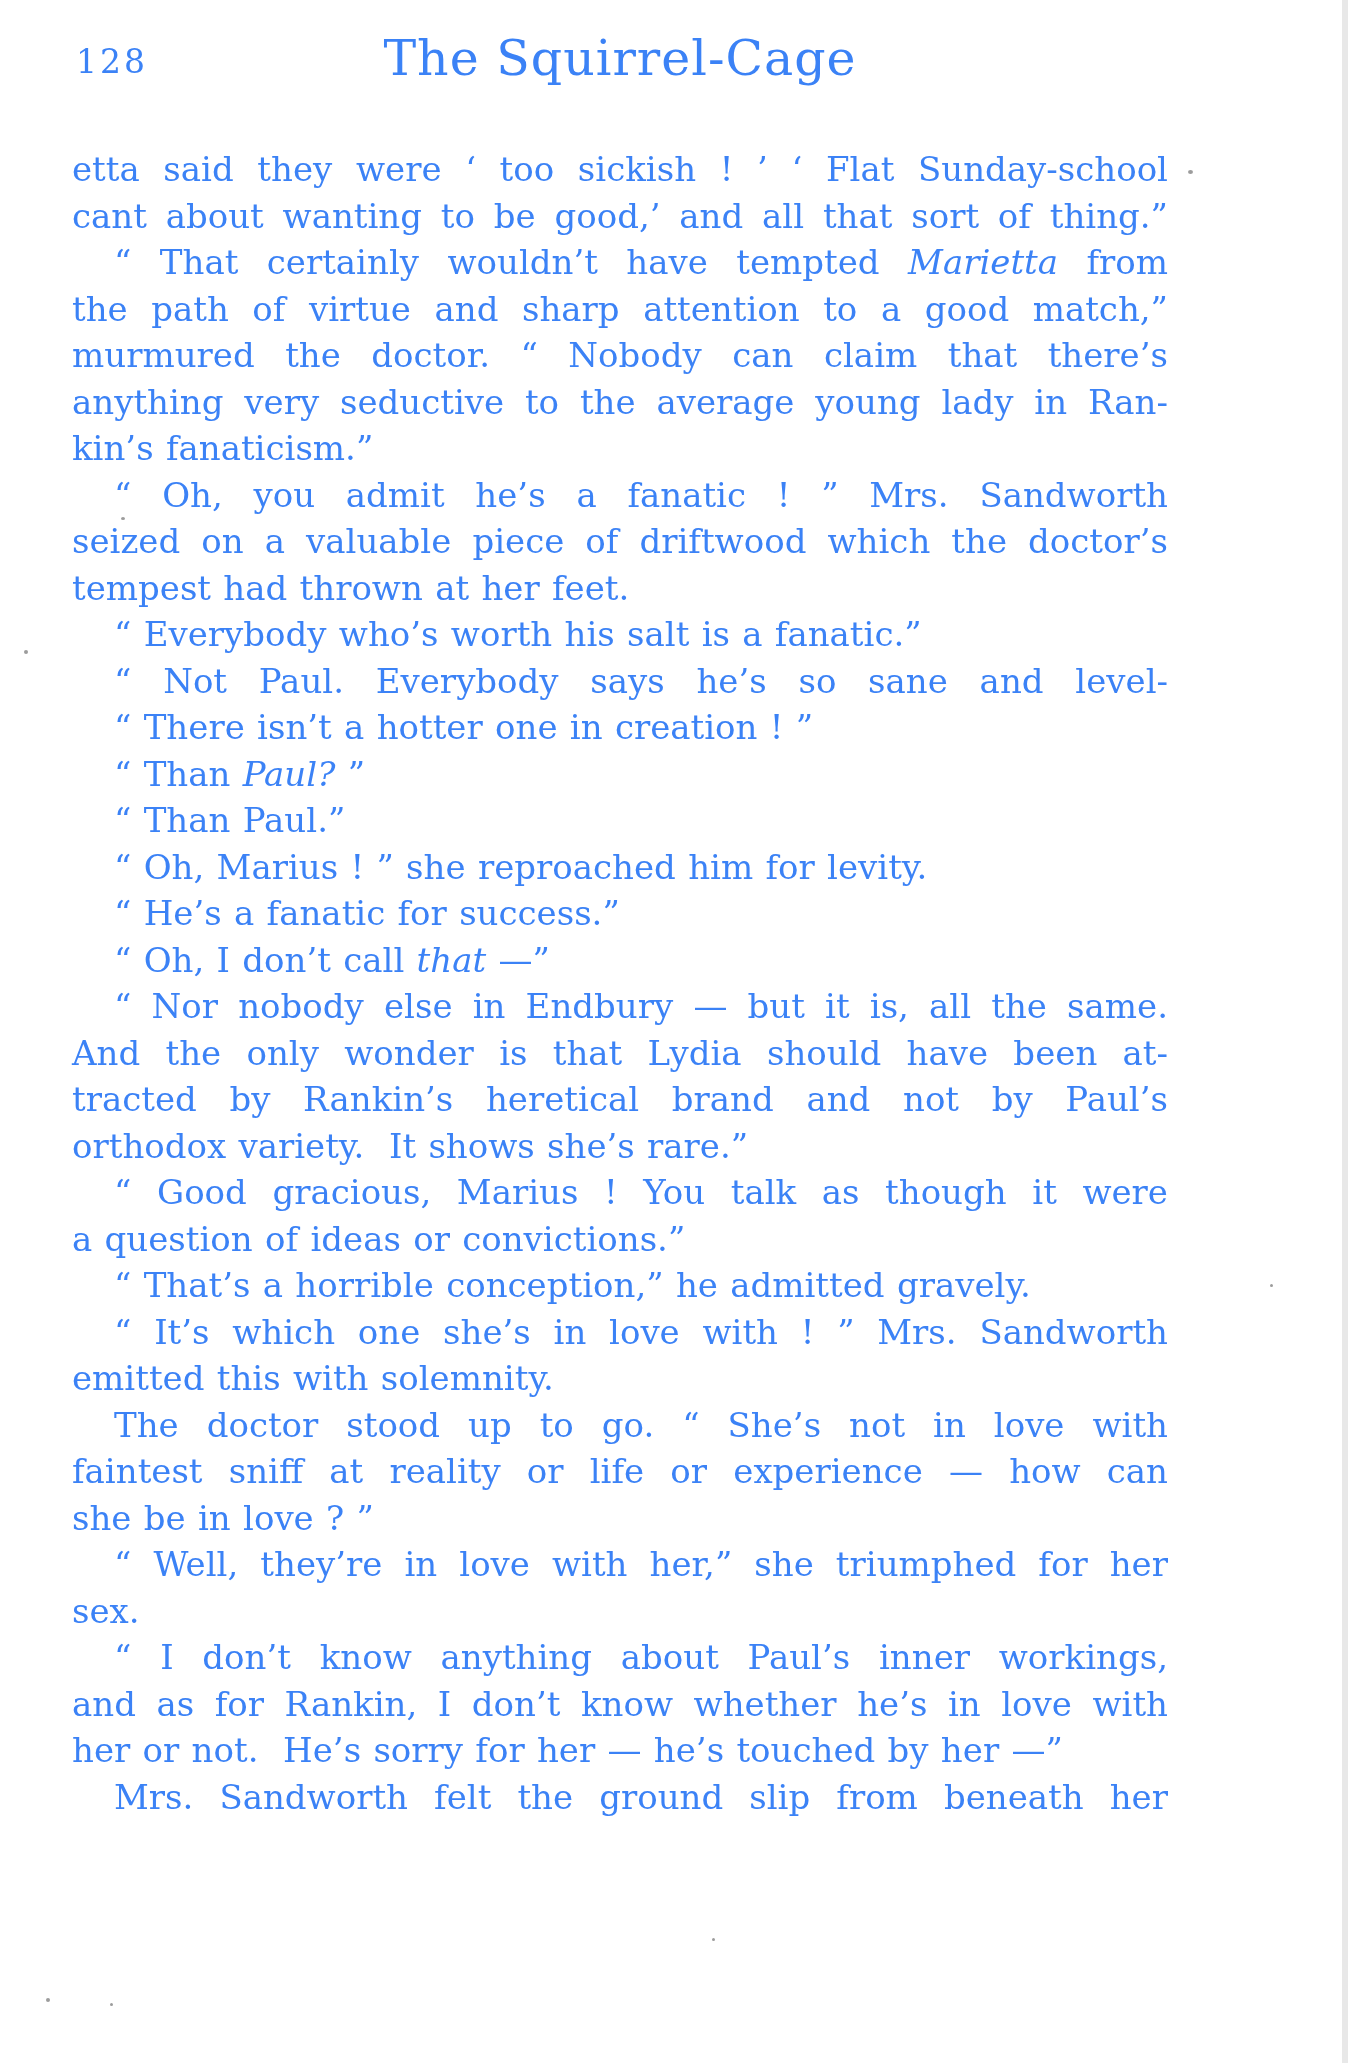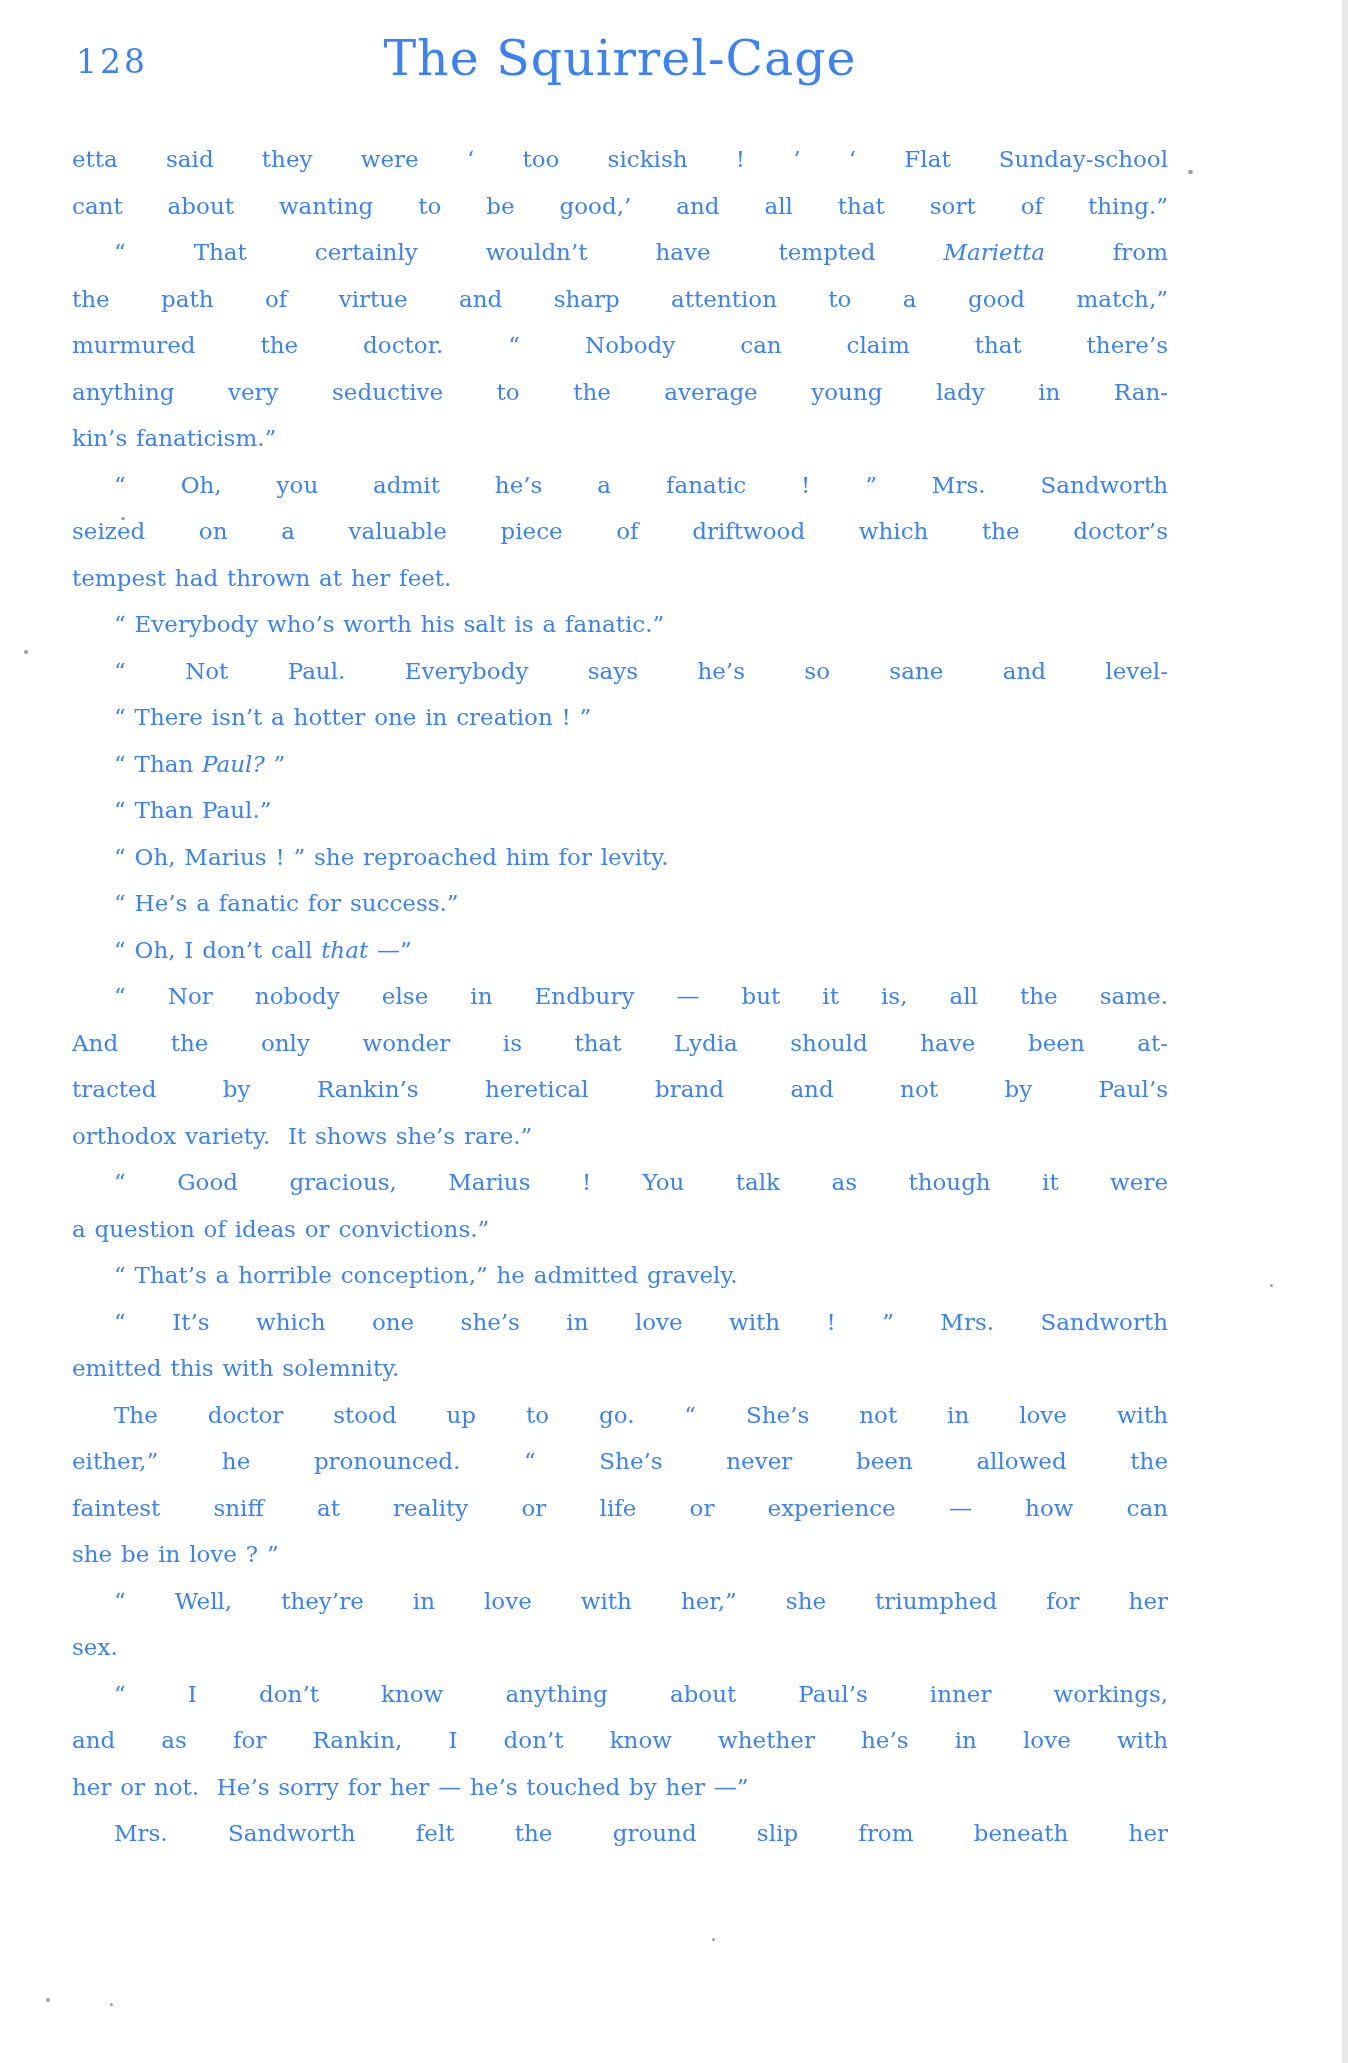--- a/index.html
+++ b/index.html
@@ -26,24 +26,24 @@
     font-size: 33px;
     letter-spacing: 3px;
   }
   .running-title {
     text-align: center;
     font-size: 49px;
     letter-spacing: 1px;
   }
   .body-text {
     position: absolute;
-    top: 136px;
+    top: 146px;
     left: 72px;
     width: 1096px;
-    font-size: 23px;
+    font-size: 34px;
     line-height: 46.5px;
     word-spacing: 1.5px;
   }
   .para { margin: 0; }
   .line { text-align: left; white-space: normal; }
   .line.just { text-align: justify; text-align-last: justify; }
   .line.first { text-indent: 42px; }
   .it { font-style: italic; }
   .speck {
     position: absolute;
@@ -121,21 +121,20 @@
       </div>
       <div class="para">
         <div class="line first"><span>“ That’s a horrible conception,” he admitted gravely.</span></div>
       </div>
       <div class="para">
         <div class="line just first"><span>“ It’s which one she’s in love with ! ”  Mrs. Sandworth</span></div>
         <div class="line"><span>emitted this with solemnity.</span></div>
       </div>
       <div class="para">
         <div class="line just first"><span>The doctor stood up to go.  “ She’s not in love with</span></div>
-        <div class="line just"><span>either,” he pronounced.  “ She’s never been allowed the</span></div>
         <div class="line just"><span>faintest sniff at reality or life or experience — how can</span></div>
         <div class="line"><span>she be in love ? ”</span></div>
       </div>
       <div class="para">
         <div class="line just first"><span>“ Well, they’re in love with her,” she triumphed for her</span></div>
         <div class="line"><span>sex.</span></div>
       </div>
       <div class="para">
         <div class="line just first"><span>“ I don’t know anything about Paul’s inner workings,</span></div>
         <div class="line just"><span>and as for Rankin, I don’t know whether he’s in love with</span></div>

